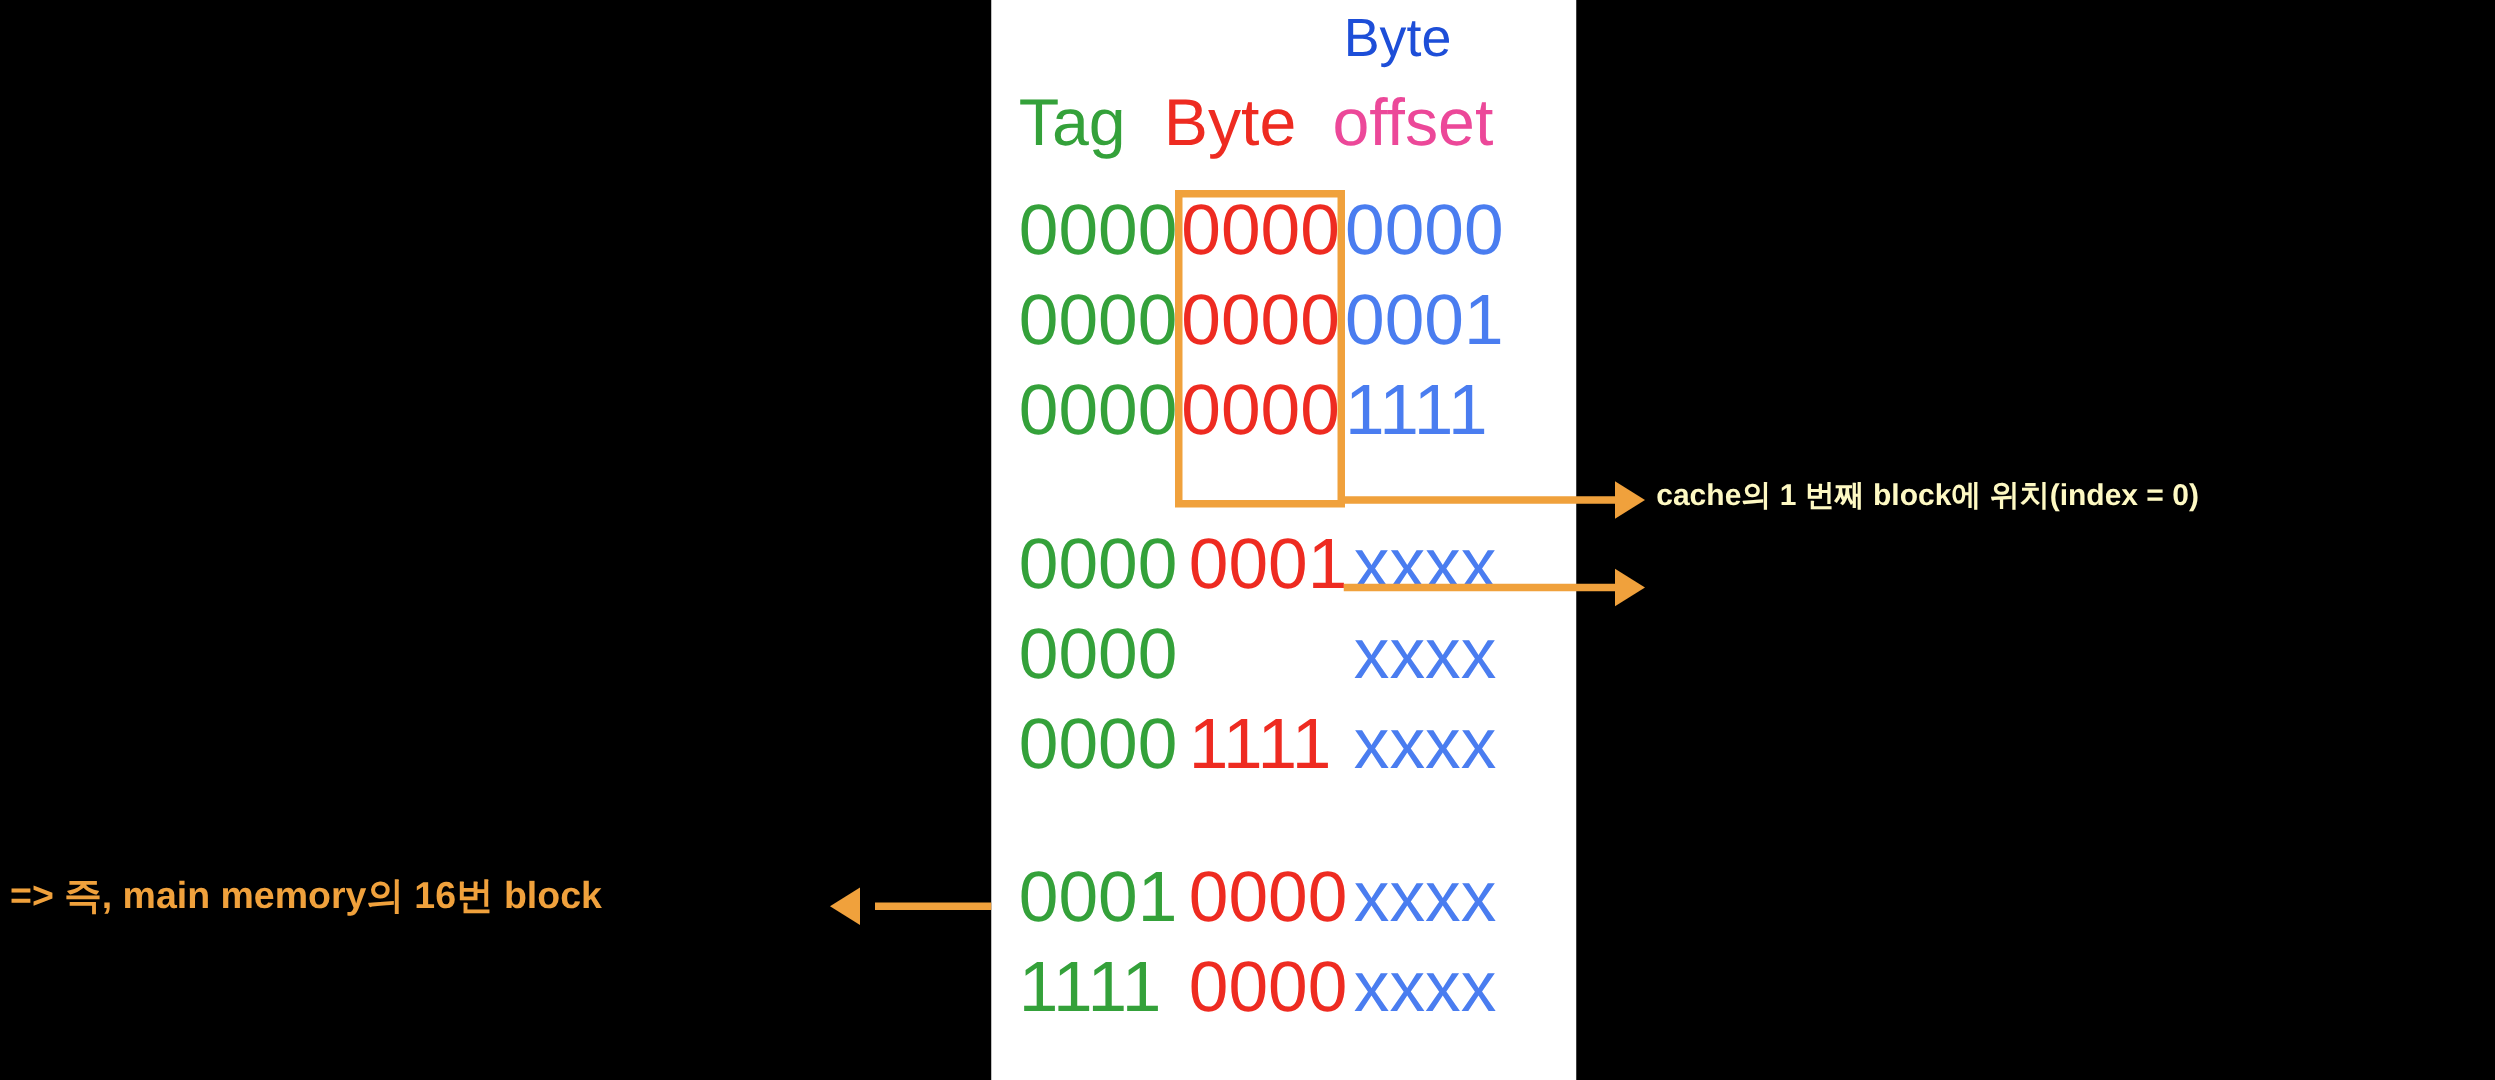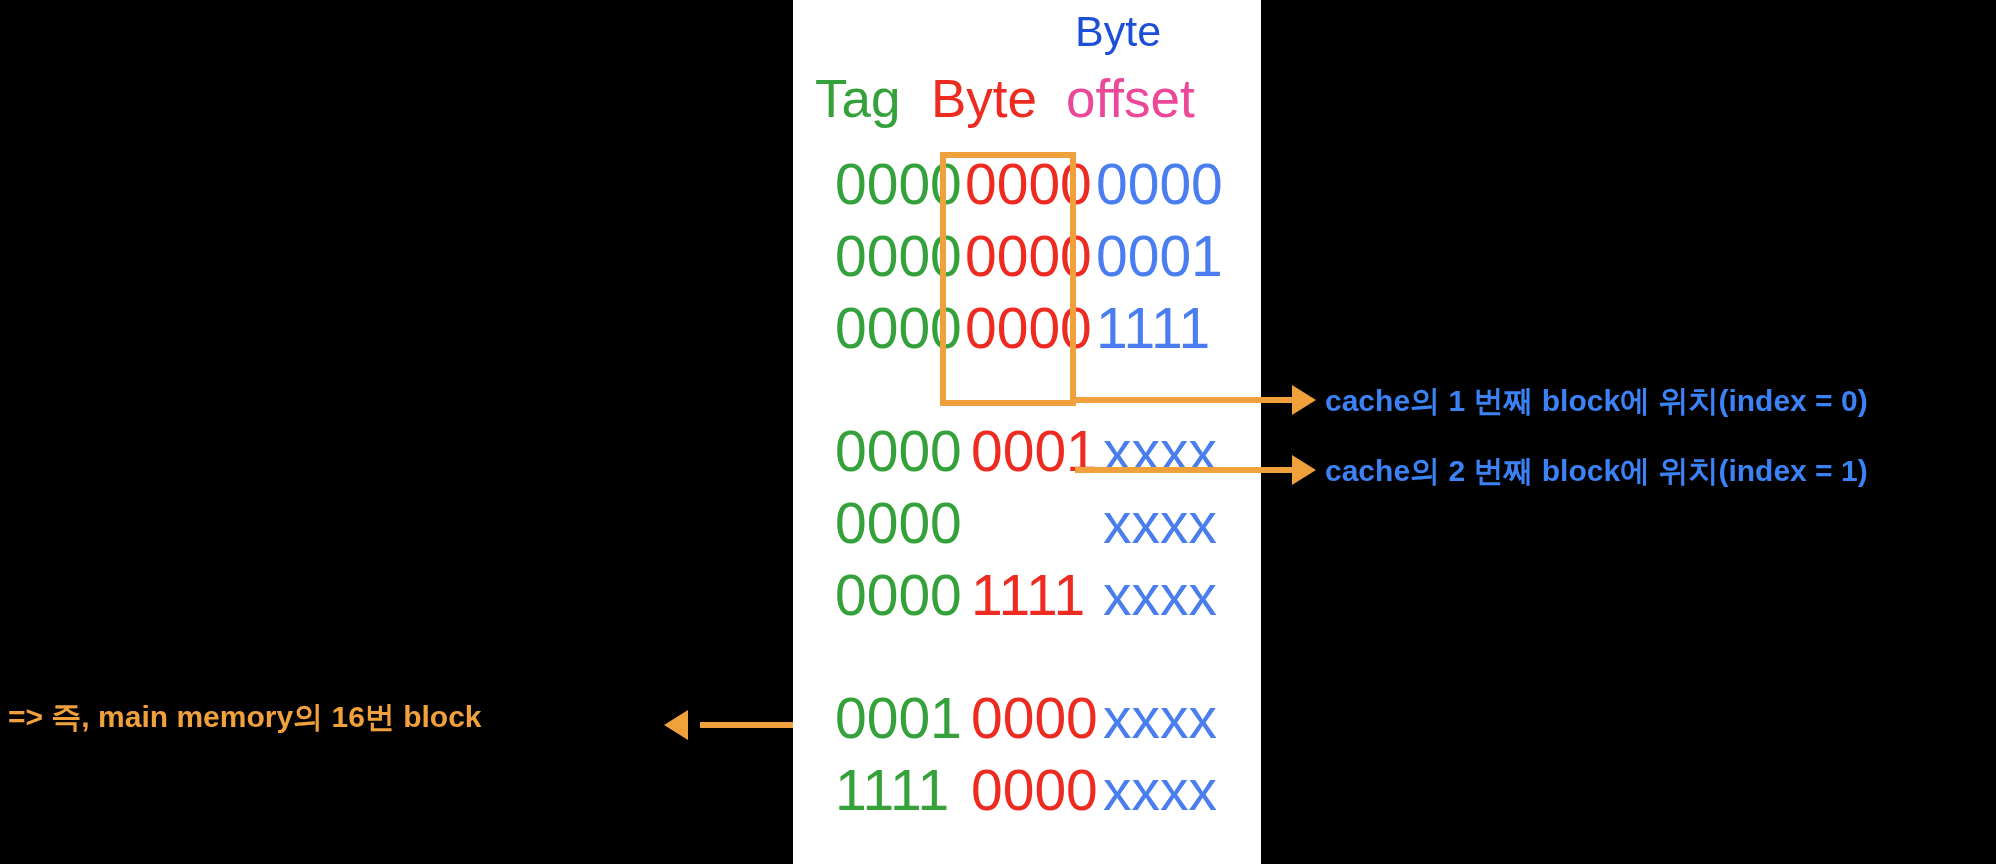--- a/index.html
+++ b/index.html
@@ -28,21 +28,21 @@
   .hdr .byte{
     position:absolute;left:282px;top:10px;
     font-size:43px;line-height:1;color:#1d4ed8;white-space:nowrap;
   }
   .hdr .offset{
     position:absolute;left:273px;top:72px;
     font-size:53px;line-height:1;color:#ec4899;white-space:nowrap;
   }
 
   
-  .row{position:absolute;left:0;width:472px;height:72px;margin-left:20px;}
+  .row{position:absolute;left:0;width:472px;height:72px;}
   .cell{
     position:absolute;top:0;
     font-size:57px;line-height:72px;white-space:nowrap;letter-spacing:0px;
   }
   .c-tag{left:22px;color:#34a13a;}
   .c-idx{left:152px;color:#ee2b21;}
   .c-off{left:283px;color:#4a7df0;}
 
   
   .g2 .c-idx{left:158px;}
@@ -61,22 +61,22 @@
   .arrow-line{position:absolute;background:#f0a13c;height:6px;}
   .arrow-head{
     position:absolute;width:0;height:0;
     border-top:15px solid transparent;border-bottom:15px solid transparent;
   }
   .arrow-head.right{border-left:24px solid #f0a13c;}
   .arrow-head.left{border-right:24px solid #f0a13c;}
 
   
   .anno{
-    position:absolute;color:#3b82f6;white-space:nowrap;
-    font-size:30px;font-weight:bold;line-height:1.35;
+    position:absolute;color:#fef9c3;white-space:nowrap;
+    font-size:24px;font-weight:bold;line-height:1.35;
   }
   .anno-block{
     position:absolute;color:#f0a13c;
     font-size:30px;font-weight:bold;line-height:1.62;
   }
   .anno-block div{white-space:nowrap;}
 </style>
 </head>
 <body>
 
@@ -135,21 +135,20 @@
   </div>
 
   <div class="hl-box"></div>
 
   <div class="arrow-line" style="left:1076px;top:397px;width:220px;"></div>
   <div class="arrow-head right" style="left:1292px;top:385px;"></div>
   <span class="anno" style="left:1325px;top:381px;">cache의 1 번째 block에 위치(index = 0)</span>
 
   <div class="arrow-line" style="left:1075px;top:467px;width:221px;"></div>
   <div class="arrow-head right" style="left:1292px;top:455px;"></div>
-  <span class="anno" style="left:1325px;top:451px;">cache의 2 번째 block에 위치(index = 1)</span>
 
   <div class="arrow-line" style="left:700px;top:722px;width:93px;"></div>
   <div class="arrow-head left" style="left:664px;top:710px;"></div>
 
   <div class="anno-block" style="left:8px;top:693px;">
     <div>=&gt; 즉, main memory의 16번 block</div>
   </div>
 
 </div>
 

